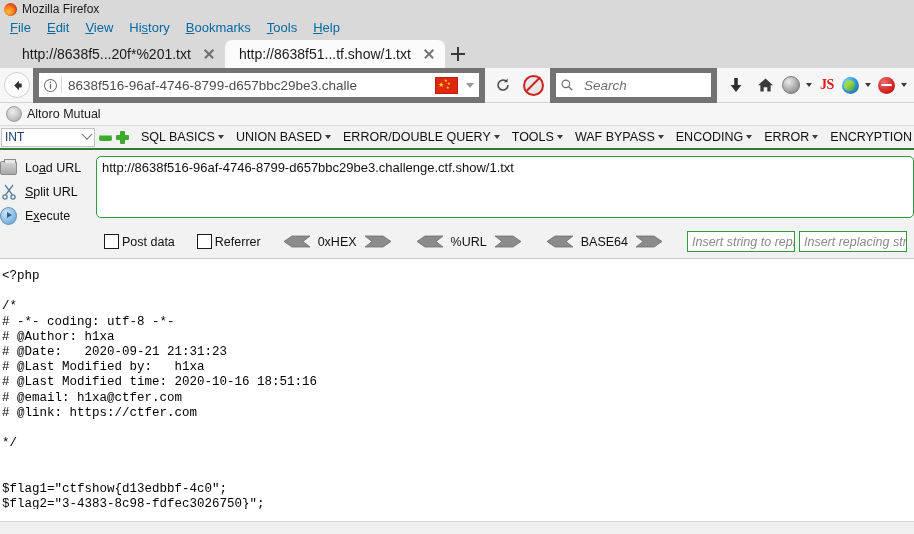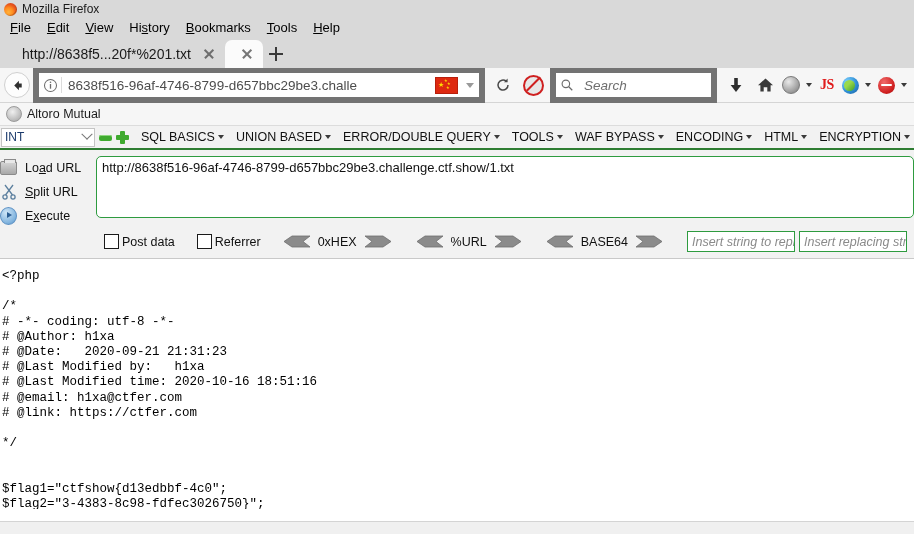--- a/index.html
+++ b/index.html
@@ -46,21 +46,21 @@
   
   .menubar {
     height: 22px;
     background: #d9d9d9;
     display: flex;
     align-items: center;
     padding-left: 2px;
   }
   .menu-item {
     font-size: 13px;
-    color: #000000;
+    color: #0369a1;
     padding: 2px 8px;
     white-space: nowrap;
   }
   .menu-item u { text-decoration: underline; }
 
   
   .tabstrip {
     height: 30px;
     background: #d9d9d9;
     display: flex;
@@ -503,20 +503,21 @@
   <div class="menu-item"><u>T</u>ools</div>
   <div class="menu-item"><u>H</u>elp</div>
 </div>
 
 <div class="tabstrip">
   <div class="tab inactive">
     <span class="tab-title">http://8638f5...20f*%201.txt</span>
     <span class="tab-close"></span>
   </div>
   <div class="tab active">
+    <span class="tab-title">http://8638f51...tf.show/1.txt</span>
     <span class="tab-close"></span>
   </div>
   <div class="newtab"></div>
 </div>
 
 <div class="navbar">
   <div class="nav-btn">
     <div class="back-circle">
       <svg width="15" height="15" viewBox="0 0 16 16" aria-hidden="true">
         <path d="M9.5 3 L4.5 8 L9.5 13 L9.5 10.2 L12.5 10.2 L12.5 5.8 L9.5 5.8 Z" fill="#303030"></path>
@@ -631,21 +632,21 @@
   </span>
   <span class="hb-menu">
     <span>WAF BYPASS</span>
     <span class="caret-small"></span>
   </span>
   <span class="hb-menu">
     <span>ENCODING</span>
     <span class="caret-small"></span>
   </span>
   <span class="hb-menu">
-    <span>HTML</span>
+    <span>ERROR</span>
     <span class="caret-small"></span>
   </span>
   <span class="hb-menu">
     <span>ENCRYPTION</span>
     <span class="caret-small"></span>
   </span>
 
 </div>
 
 <div class="hb-panel">

